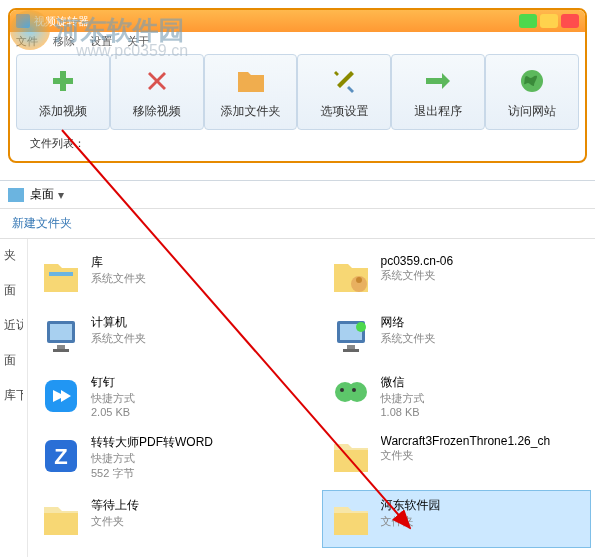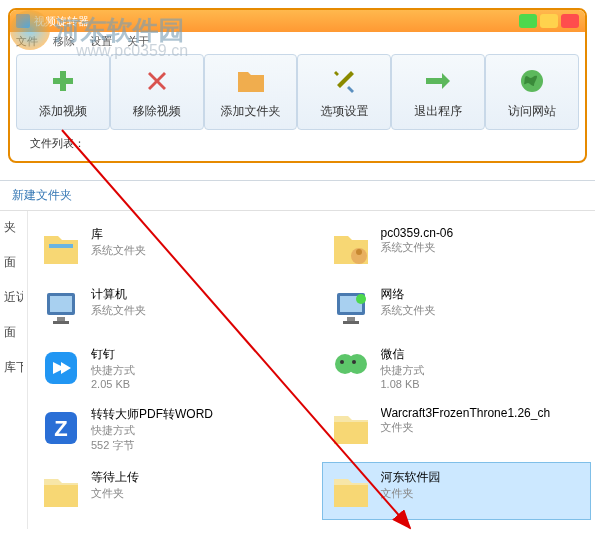--- a/index.html
+++ b/index.html
@@ -124,20 +124,25 @@
             <path fill="#3a8a3a" d="M7 8c2 0 3 2 5 2s3-3 6-2c0 4-3 6-3 10-3 0-4-3-6-3s-3 2-4 1c1-3 0-6 2-8z"></path>
           </svg>
       </div>
       <div class="label">访问网站</div>
     </div>
   </div>
   <div class="status-line">文件列表：</div>
 </div>
 
 <div class="explorer">
+  <div class="path-bar">
+    <div class="path-icon"></div>
+    <span>桌面</span>
+    <span class="path-drop">▾</span>
+  </div>
   <div class="subbar">新建文件夹</div>
   <div class="explorer-body">
     <div class="sidebar">
       <div class="sidebar-item">夹</div>
       <div class="sidebar-item">面</div>
       <div class="sidebar-item">近访问的位置</div>
       <div class="sidebar-item">面</div>
       <div class="sidebar-item">库下载</div>
     </div>
     <div class="file-area">

